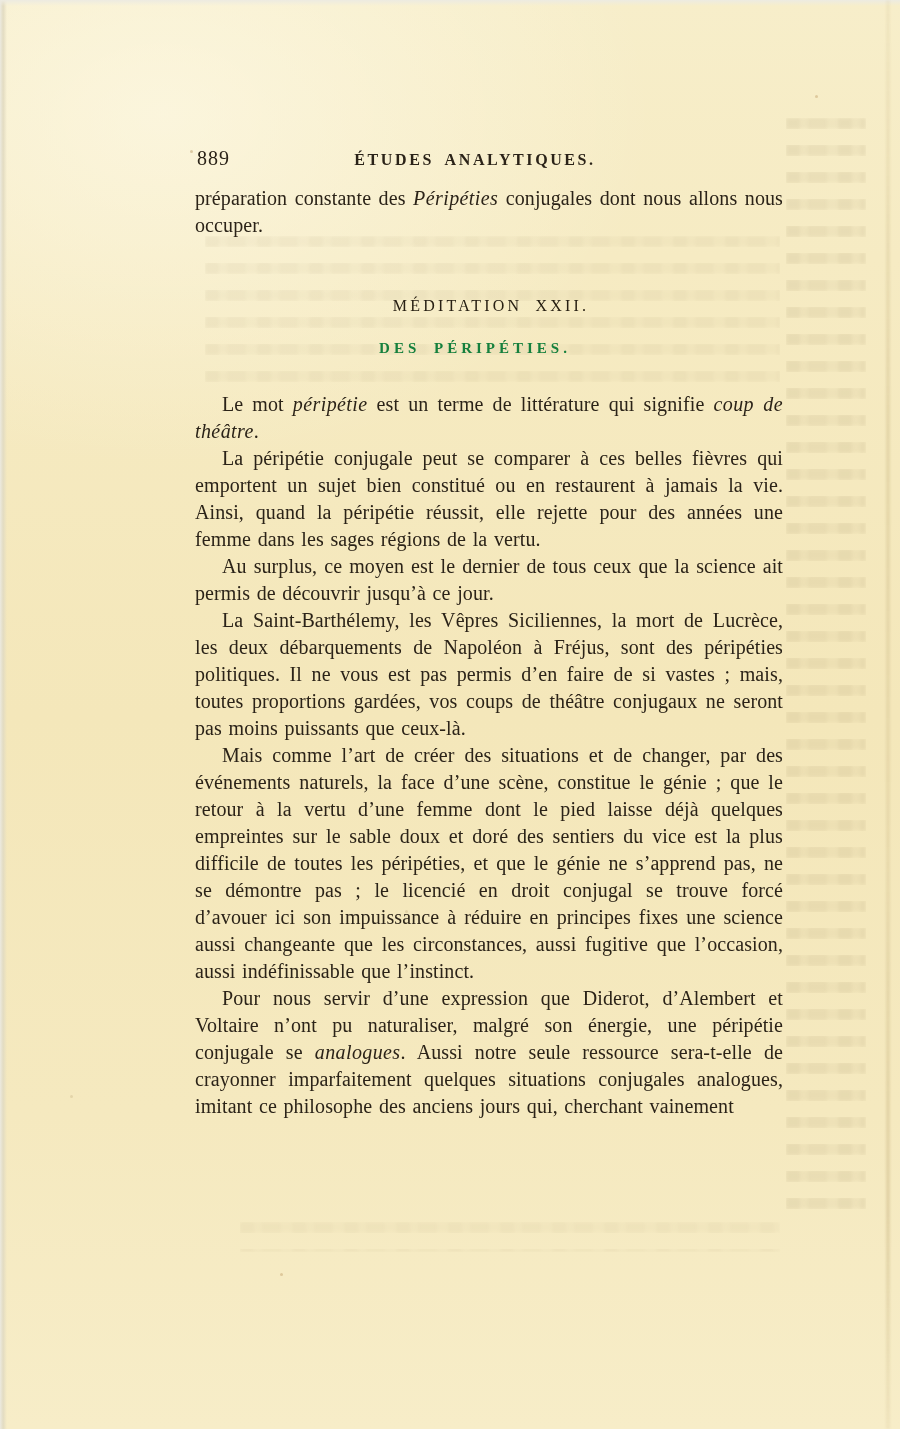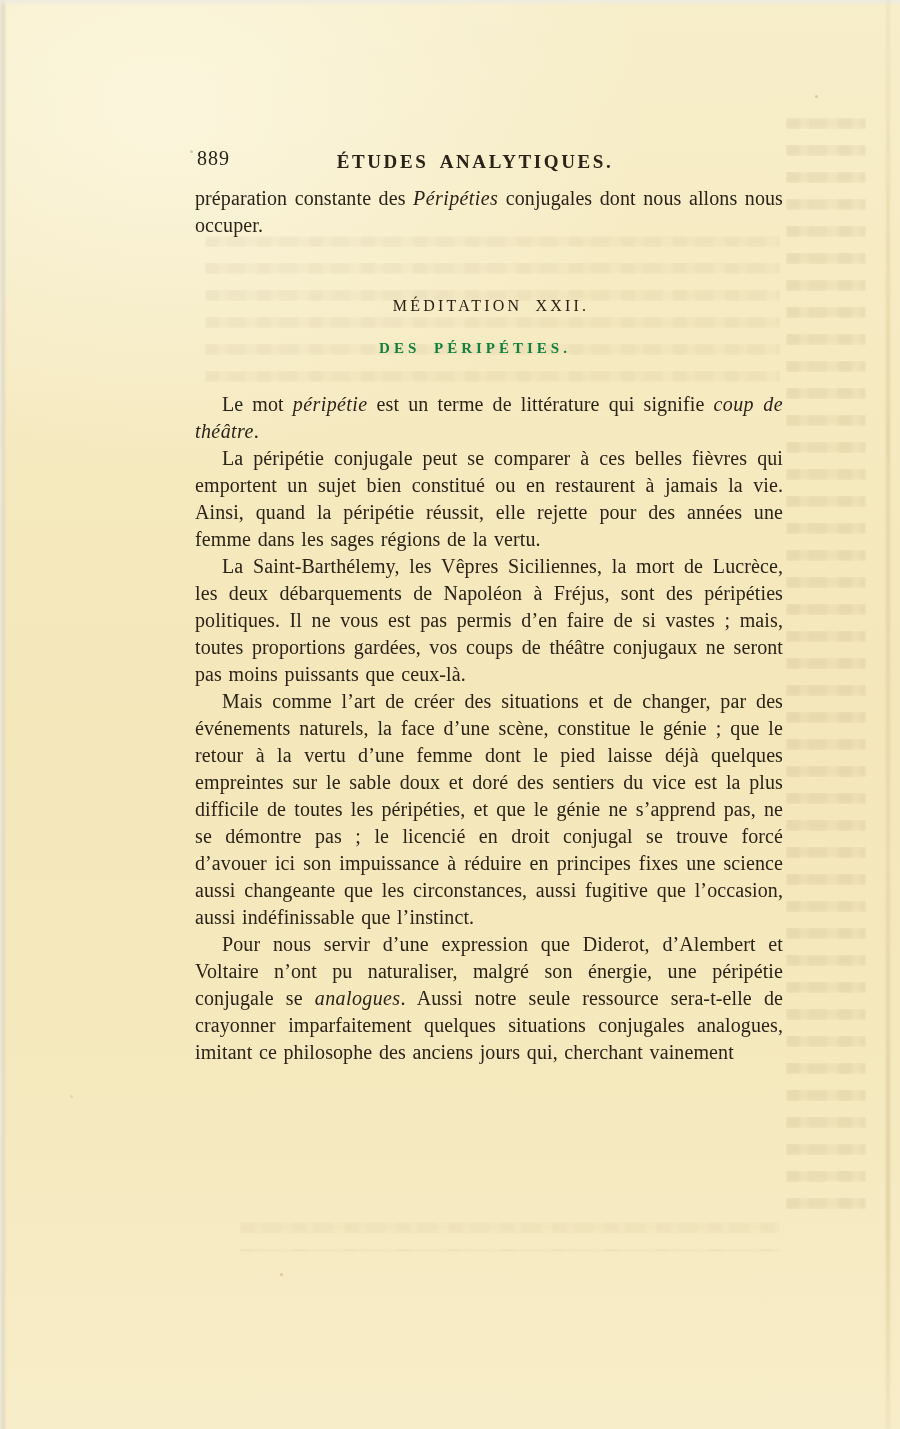--- a/index.html
+++ b/index.html
@@ -60,21 +60,21 @@
                 -120px 945px 0 rgba(150,120,70,0.18);
   }
   
   .folio {
     position: absolute; left: 197px; top: 147px;
     font-size: 20px; letter-spacing: 1px;
   }
   .running-head {
     position: absolute; left: 180px; top: 151px; width: 590px;
     text-align: center;
-    font-size: 19px; font-weight: bold; letter-spacing: 2.6px;
+    font-size: 16px; font-weight: bold; letter-spacing: 2.6px;
     word-spacing: 5px;
   }
   .col {
     position: absolute; left: 195px; width: 588px; font-family: Liberation Serif, serif;
   }
   .p {
     margin: 0;
     font-size: 20px;
     line-height: 27px;
     text-align: justify;
@@ -116,16 +116,17 @@
 <div class="col p-continuation">
   <p class="p"><span>préparation constante des </span><em>Péripéties</em><span> conjugales dont nous allons nous occuper.</span></p>
 </div>
 
 <h2 class="chapter-heading">MÉDITATION XXII.</h2>
 <h3 class="section-heading">DES PÉRIPÉTIES.</h3>
 
 <div class="col body-text">
   <p class="p indent"><span>Le mot </span><em>péripétie</em><span> est un terme de littérature qui signifie </span><em>coup de théâtre</em><span>.</span></p>
   <p class="p indent"><span>La péripétie conjugale peut se comparer à ces belles fièvres qui emportent un sujet bien constitué ou en restaurent à jamais la vie. Ainsi, quand la péripétie réussit, elle rejette pour des années une femme dans les sages régions de la vertu.</span></p>
+  <p class="p indent"><span>Au surplus, ce moyen est le dernier de tous ceux que la science ait permis de découvrir jusqu’à ce jour.</span></p>
   <p class="p indent"><span>La Saint-Barthélemy, les Vêpres Siciliennes, la mort de Lucrèce, les deux débarquements de Napoléon à Fréjus, sont des péripéties politiques. Il ne vous est pas permis d’en faire de si vastes ; mais, toutes proportions gardées, vos coups de théâtre conjugaux ne seront pas moins puissants que ceux-là.</span></p>
   <p class="p indent"><span>Mais comme l’art de créer des situations et de changer, par des événements naturels, la face d’une scène, constitue le génie ; que le retour à la vertu d’une femme dont le pied laisse déjà quelques empreintes sur le sable doux et doré des sentiers du vice est la plus difficile de toutes les péripéties, et que le génie ne s’apprend pas, ne se démontre pas ; le licencié en droit conjugal se trouve forcé d’avouer ici son impuissance à réduire en principes fixes une science aussi changeante que les circonstances, aussi fugitive que l’occasion, aussi indéfinissable que l’instinct.</span></p>
   <p class="p indent"><span>Pour nous servir d’une expression que Diderot, d’Alembert et Voltaire n’ont pu naturaliser, malgré son énergie, une péripétie conjugale se </span><em>analogues</em><span>. Aussi notre seule ressource sera-t-elle de crayonner imparfaitement quelques situations conjugales analogues, imitant ce philosophe des anciens jours qui, cherchant vainement</span></p>
 </div>
 
 </body></html>

